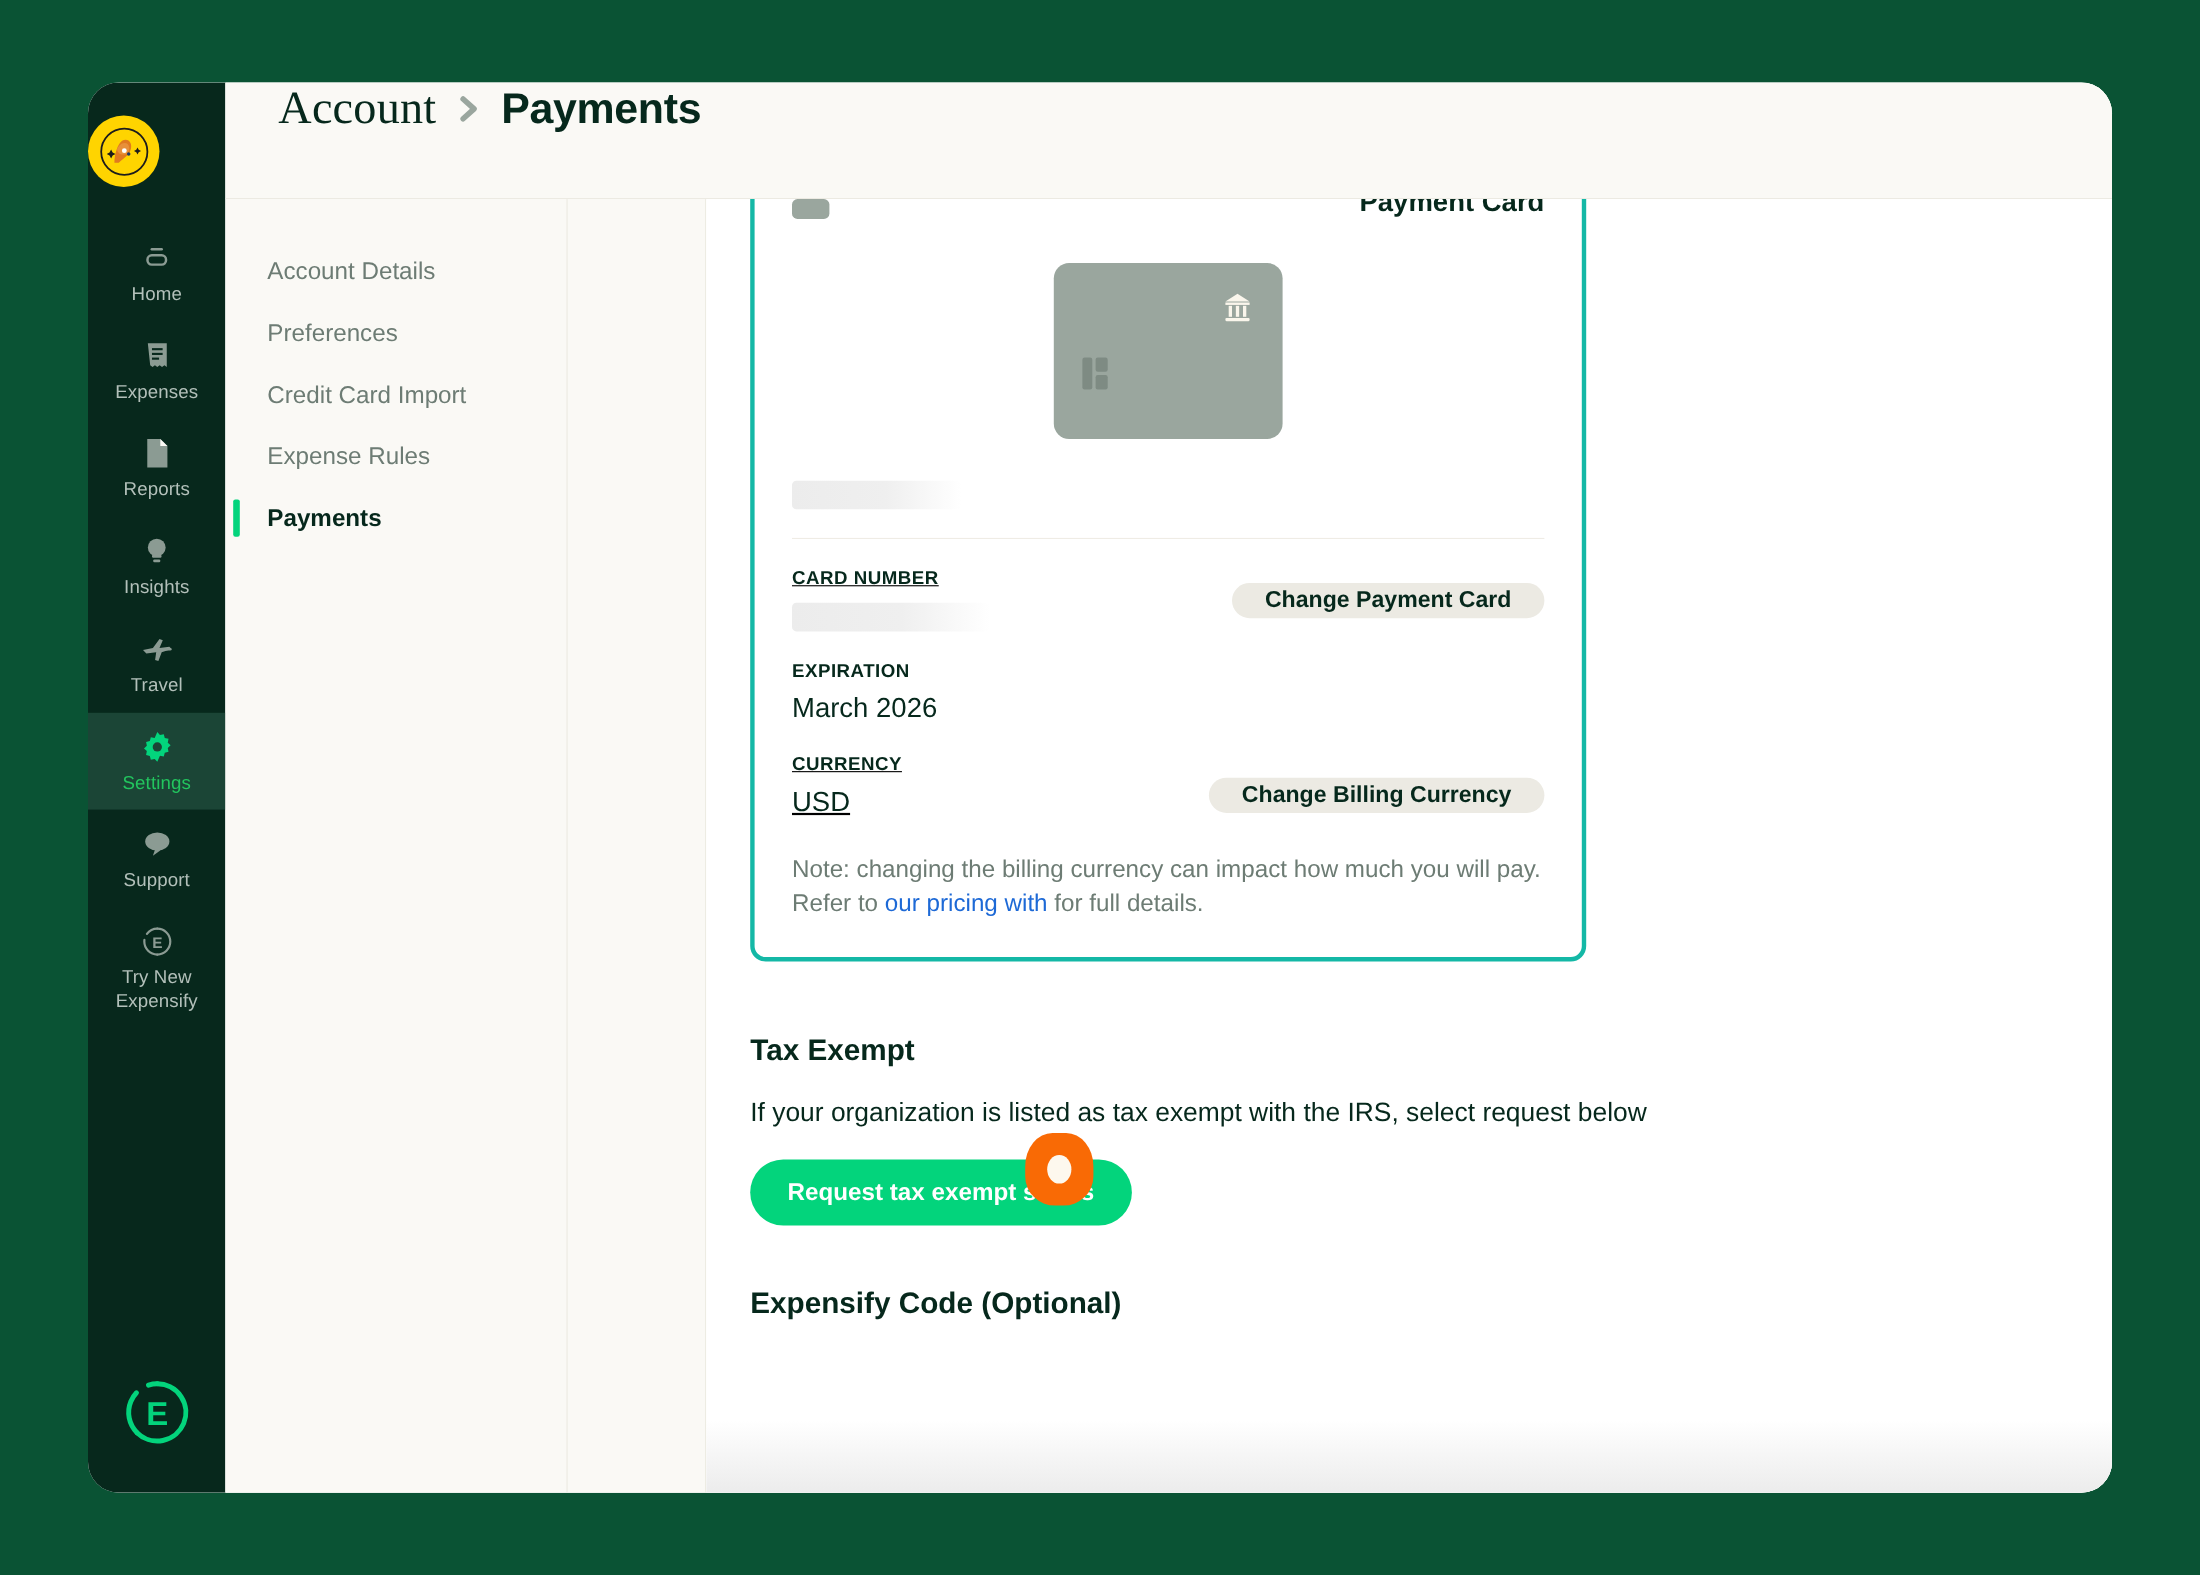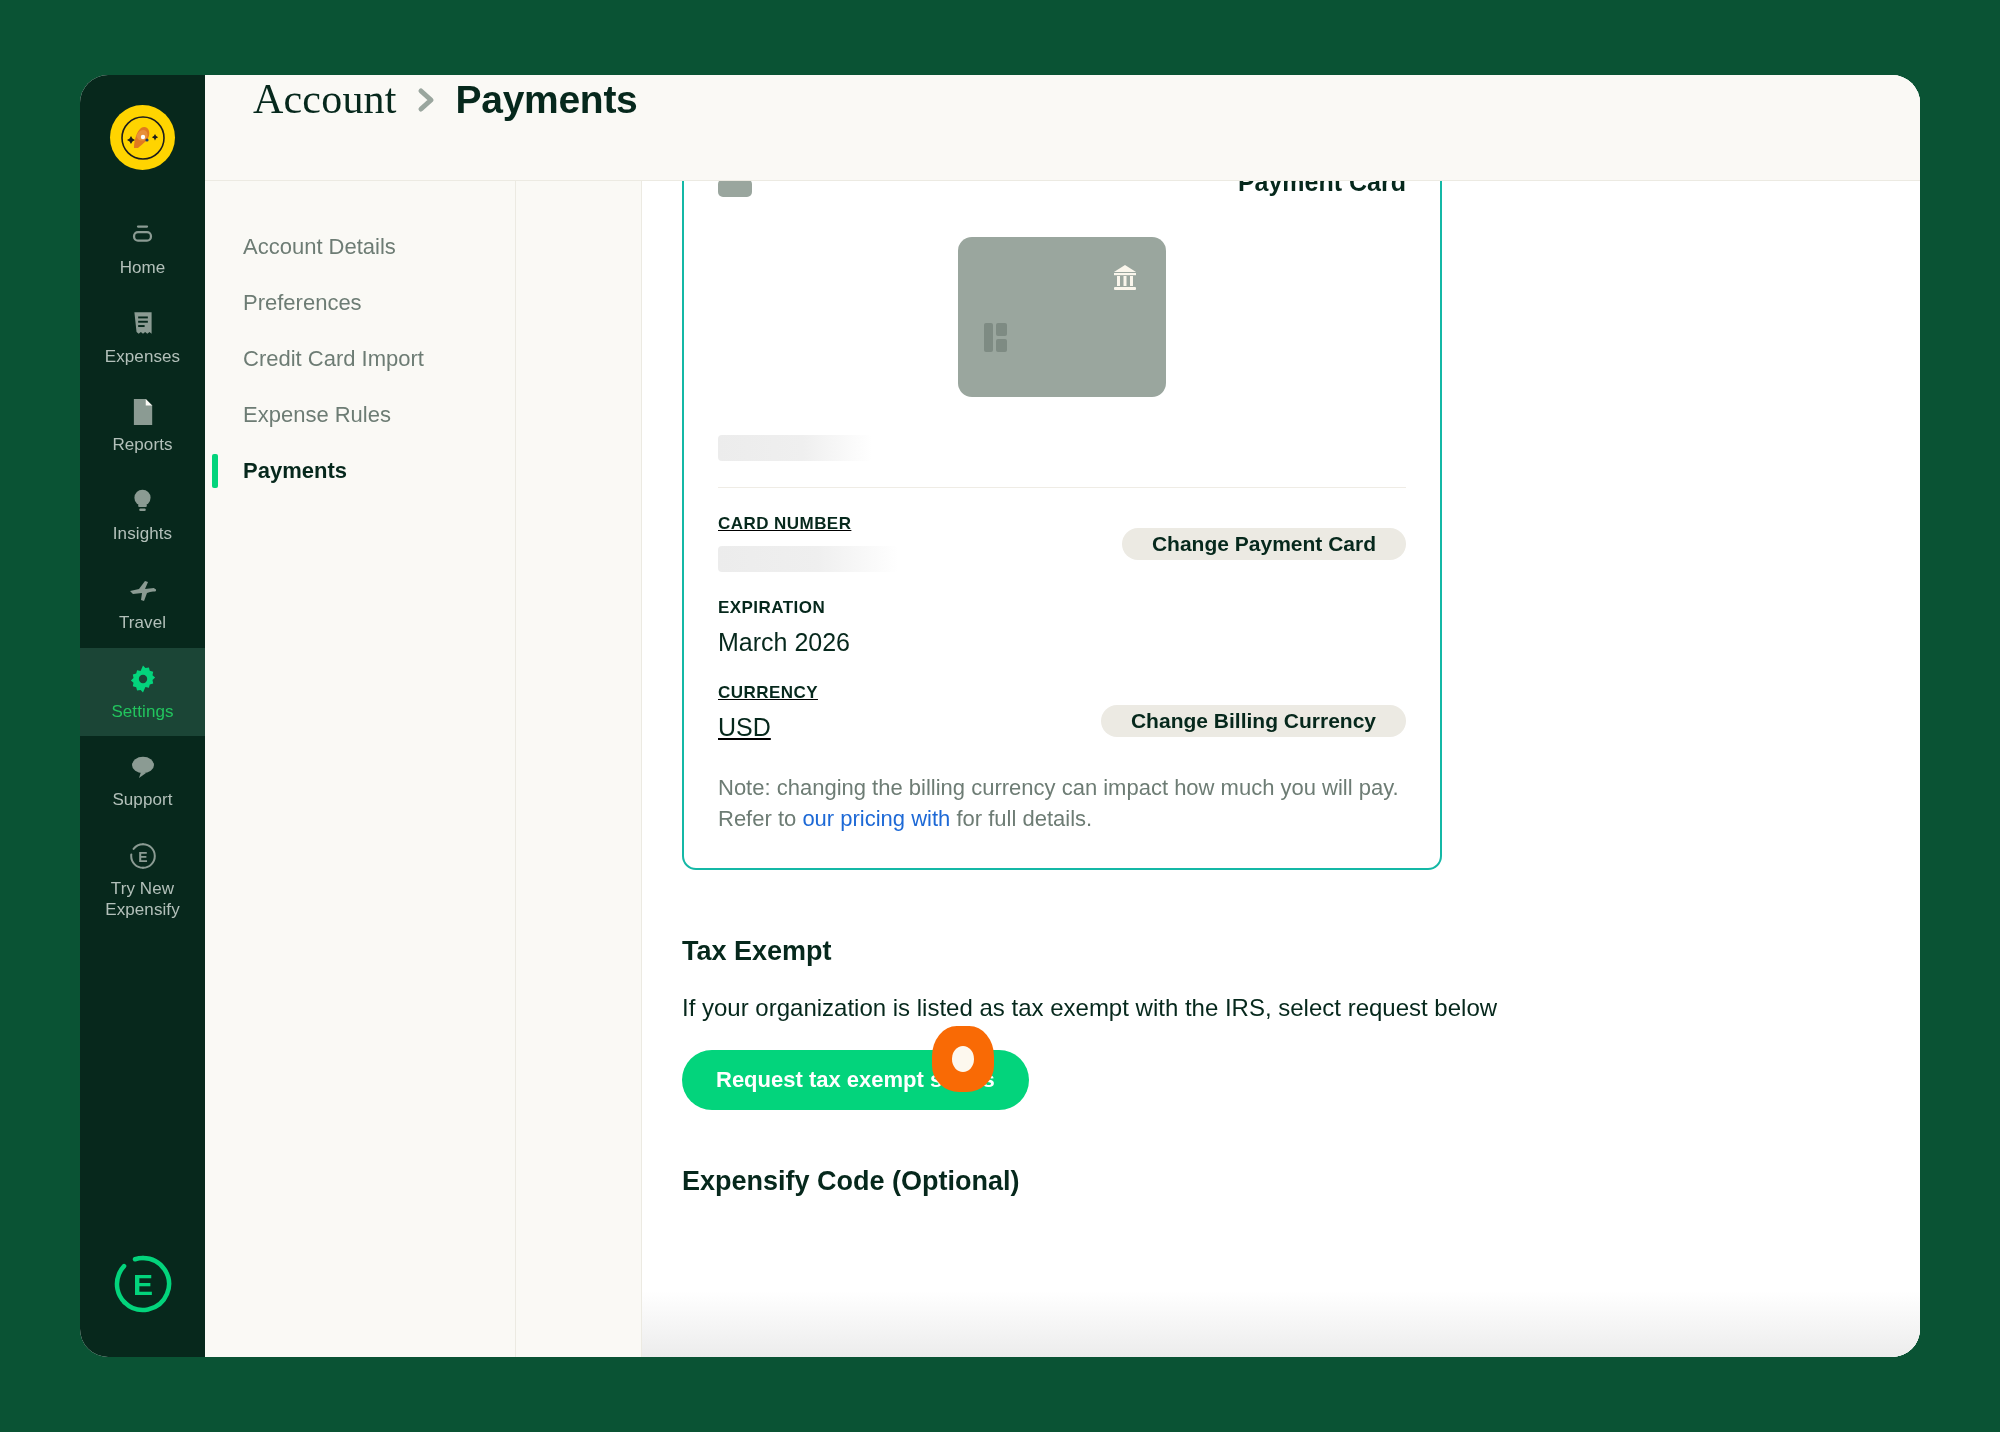--- a/index.html
+++ b/index.html
@@ -29,21 +29,20 @@
     display: flex;
   }
 
   
   .rail {
     width: 125px;
     flex: 0 0 125px;
     background: #07281c;
     display: flex;
     flex-direction: column;
-    align-items: center;
     position: relative;
     padding-top: 30px;
   }
 
   .avatar {
     width: 65px;
     height: 65px;
     border-radius: 50%;
     background: #ffd400;
     display: flex;
@@ -184,21 +183,21 @@
   }
   .content-inner {
     position: relative;
     margin-top: -42px;
   }
 
   
   .panel {
     margin: 0 0 0 40px;
     width: 760px;
-    border: 2px solid #14b8a6;
+    border: 4px solid #14b8a6;
     border-radius: 14px;
     background: #fff;
     padding: 0 34px 34px;
     position: relative;
   }
   .panel-head {
     height: 58px;
     display: flex;
     align-items: flex-end;
     justify-content: space-between;

